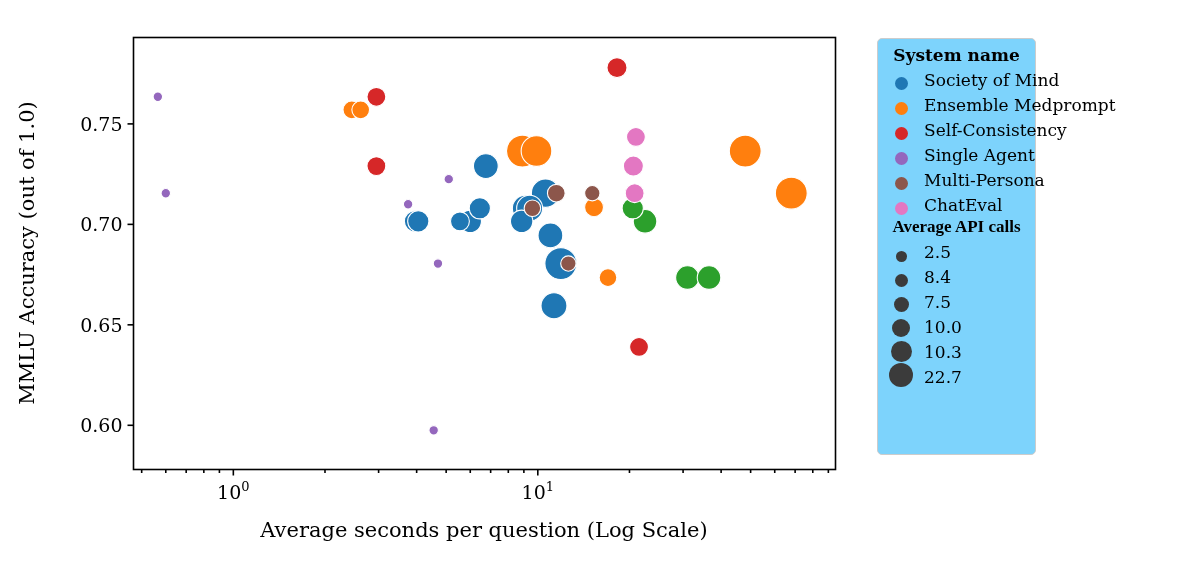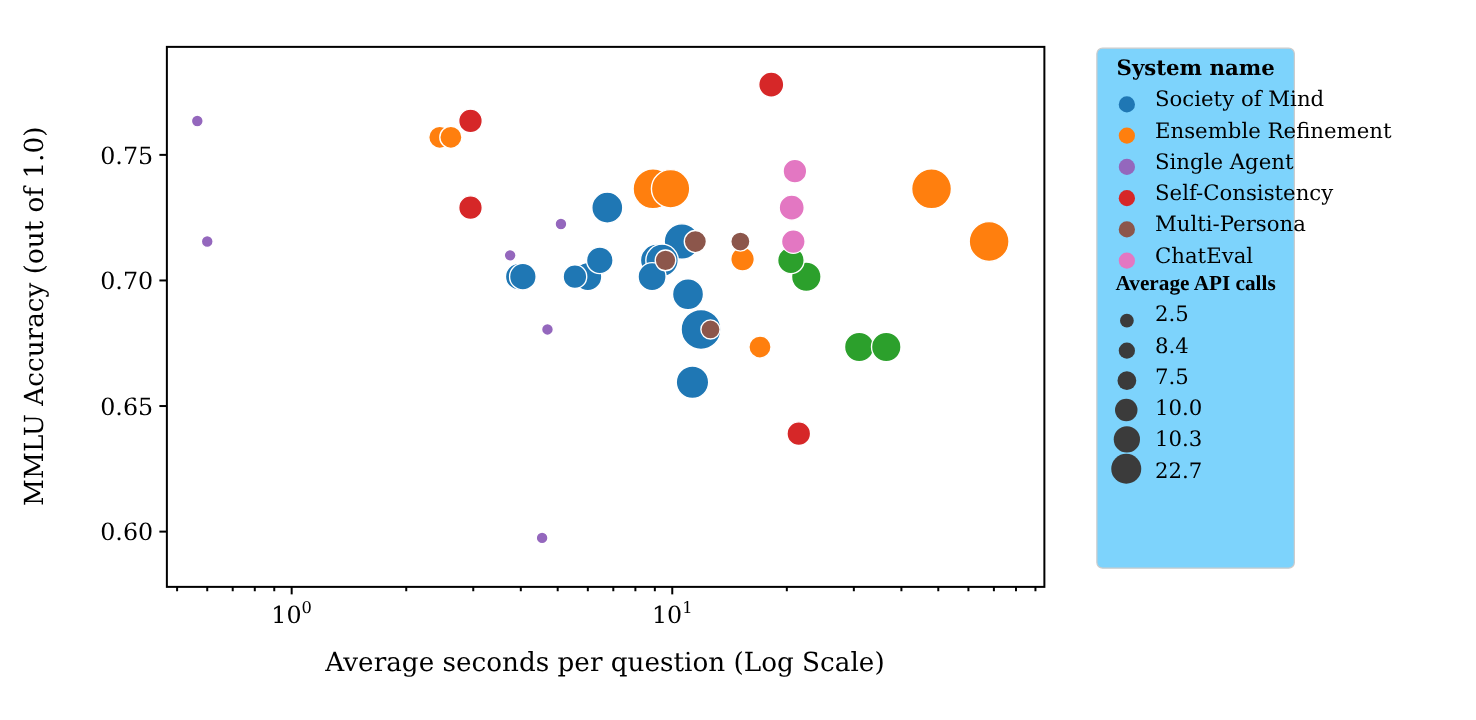--- a/index.html
+++ b/index.html
@@ -119,33 +119,33 @@
         <div class="legend-row">
           <div class="legend-swatch-cell">
             <span class="dot" style="width: 13px; height: 13px; background: rgb(31, 119, 180);"></span>
           </div>
           <span class="legend-label">Society of Mind</span>
         </div>
         <div class="legend-row">
           <div class="legend-swatch-cell">
             <span class="dot" style="width: 13px; height: 13px; background: rgb(255, 127, 14);"></span>
           </div>
-          <span class="legend-label">Ensemble Refinement</span>
+          <span class="legend-label">Ensemble Medprompt</span>
+        </div>
+        <div class="legend-row">
+          <div class="legend-swatch-cell">
+            <span class="dot" style="width: 13px; height: 13px; background: rgb(214, 39, 40);"></span>
+          </div>
+          <span class="legend-label">Self-Consistency</span>
         </div>
         <div class="legend-row">
           <div class="legend-swatch-cell">
             <span class="dot" style="width: 13px; height: 13px; background: rgb(148, 103, 189);"></span>
           </div>
           <span class="legend-label">Single Agent</span>
-        </div>
-        <div class="legend-row">
-          <div class="legend-swatch-cell">
-            <span class="dot" style="width: 13px; height: 13px; background: rgb(214, 39, 40);"></span>
-          </div>
-          <span class="legend-label">Self-Consistency</span>
         </div>
         <div class="legend-row">
           <div class="legend-swatch-cell">
             <span class="dot" style="width: 13px; height: 13px; background: rgb(140, 86, 75);"></span>
           </div>
           <span class="legend-label">Multi-Persona</span>
         </div>
         <div class="legend-row">
           <div class="legend-swatch-cell">
             <span class="dot" style="width: 13px; height: 13px; background: rgb(227, 119, 194);"></span>

